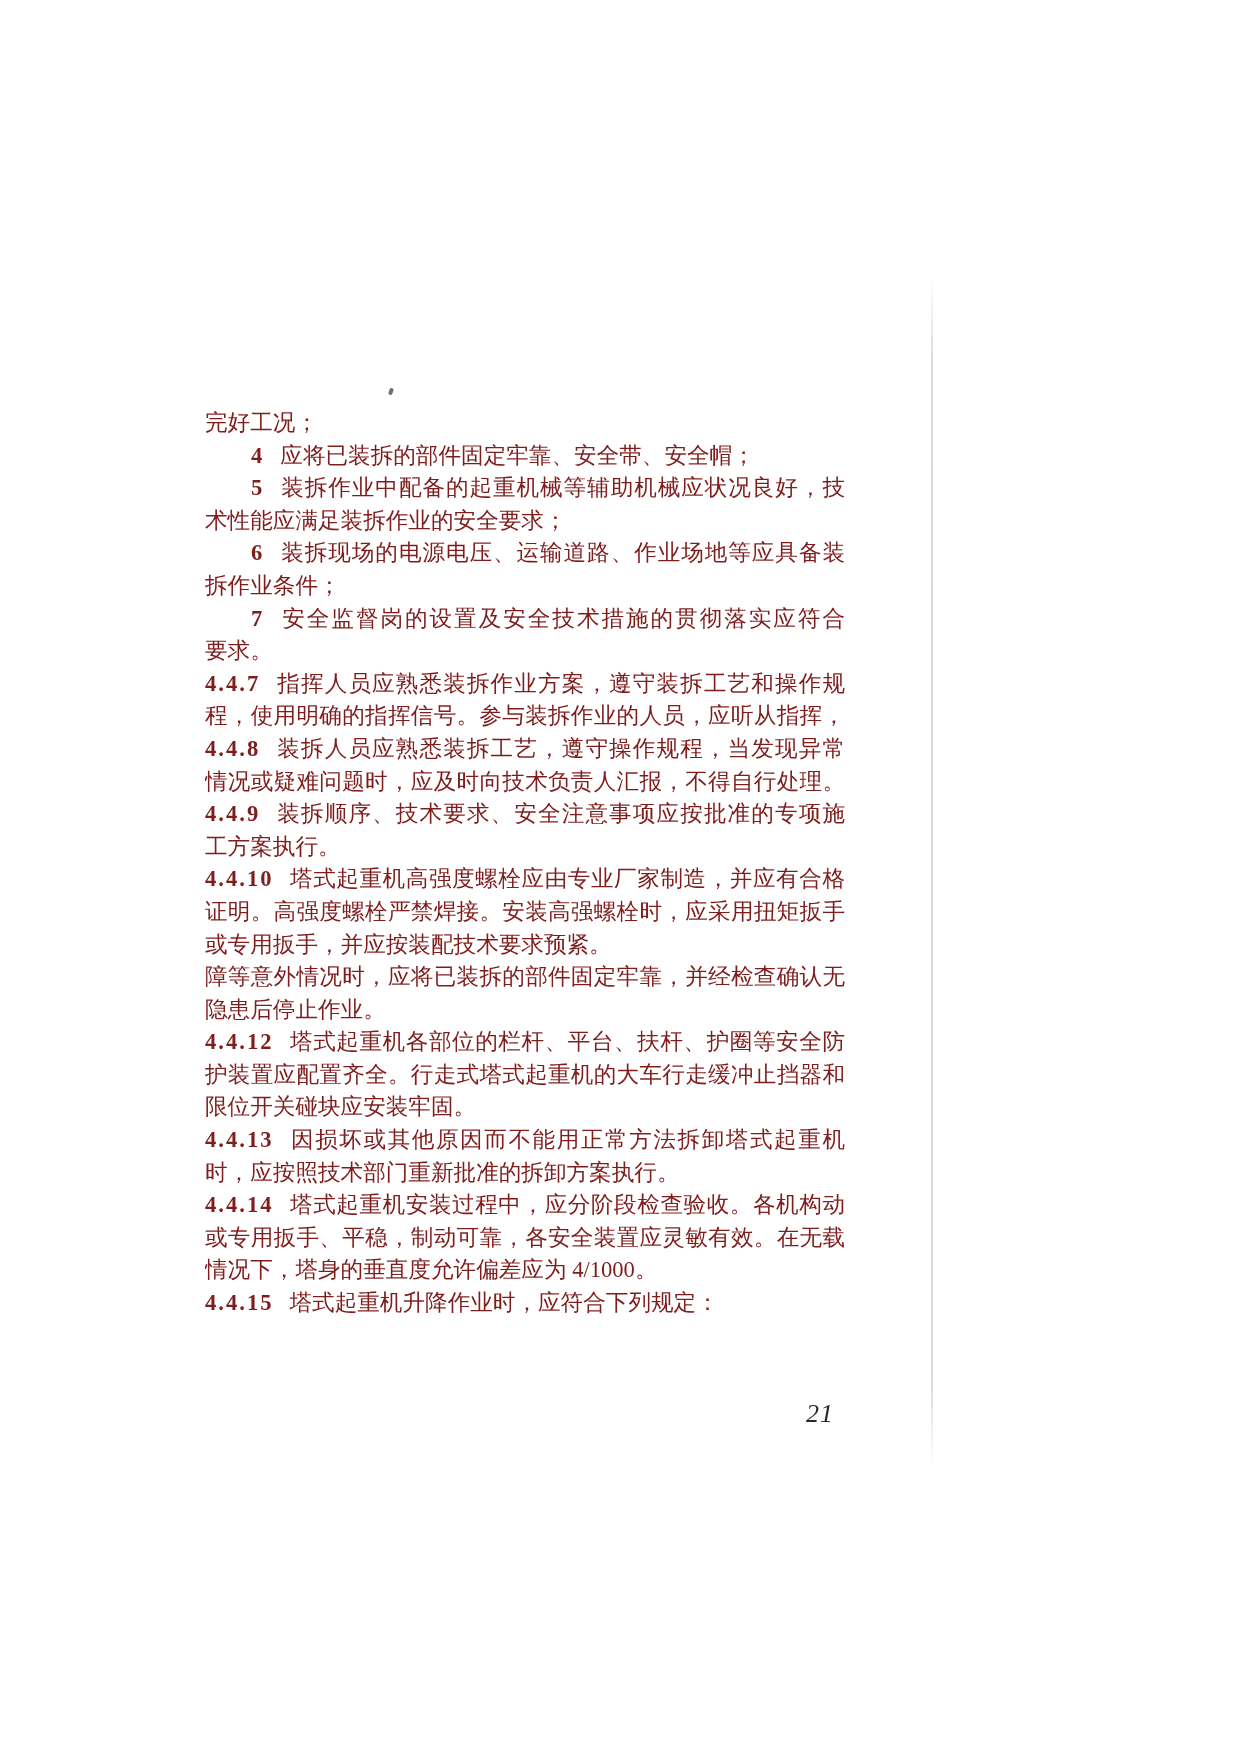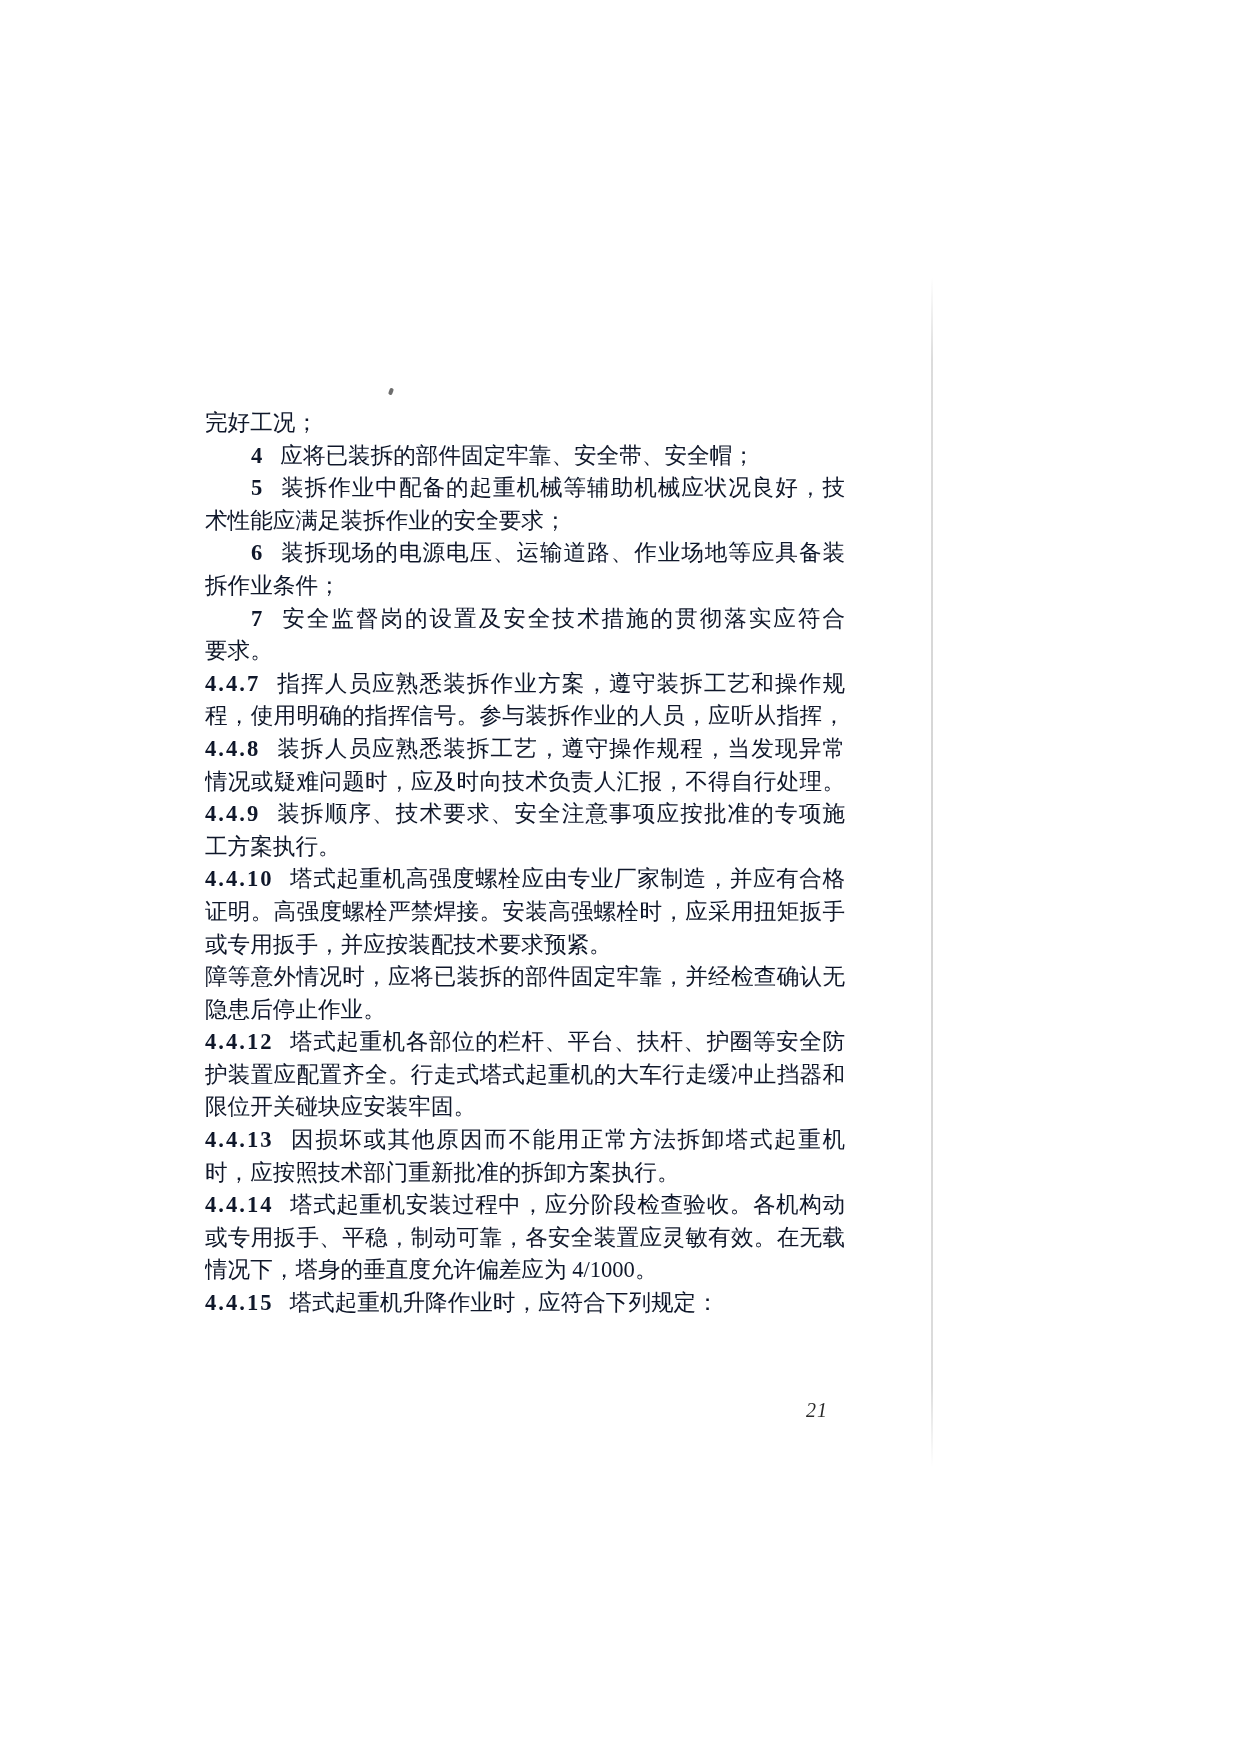--- a/index.html
+++ b/index.html
@@ -10,41 +10,41 @@
     overflow: hidden;
     font-family: "Liberation Serif", "DejaVu Serif", serif;
   }
   .text-block {
     position: absolute;
     left: 205px;
     top: 407px;
     width: 640px;
     font-size: 22.6px;
     line-height: 32.6px;
-    color: #0f172a;
+    color: #7f1d1d;
   }
   .line {
     height: 32.6px;
     overflow: hidden;
     text-align: left;
   }
   .line.j {
     text-align: justify;
     text-align-last: justify;
   }
   .line b {
     font-weight: bold;
     letter-spacing: 2px;
     margin-right: 16px;
   }
   .page-number {
     position: absolute;
     left: 806px;
     top: 1399px;
-    font-size: 20px;
+    font-size: 26px;
     font-style: italic;
     color: #2a2a2a;
     letter-spacing: 1px;
   }
   .scan-line {
     position: absolute;
     left: 931px;
     top: 277px;
     width: 2px;
     height: 1190px;

